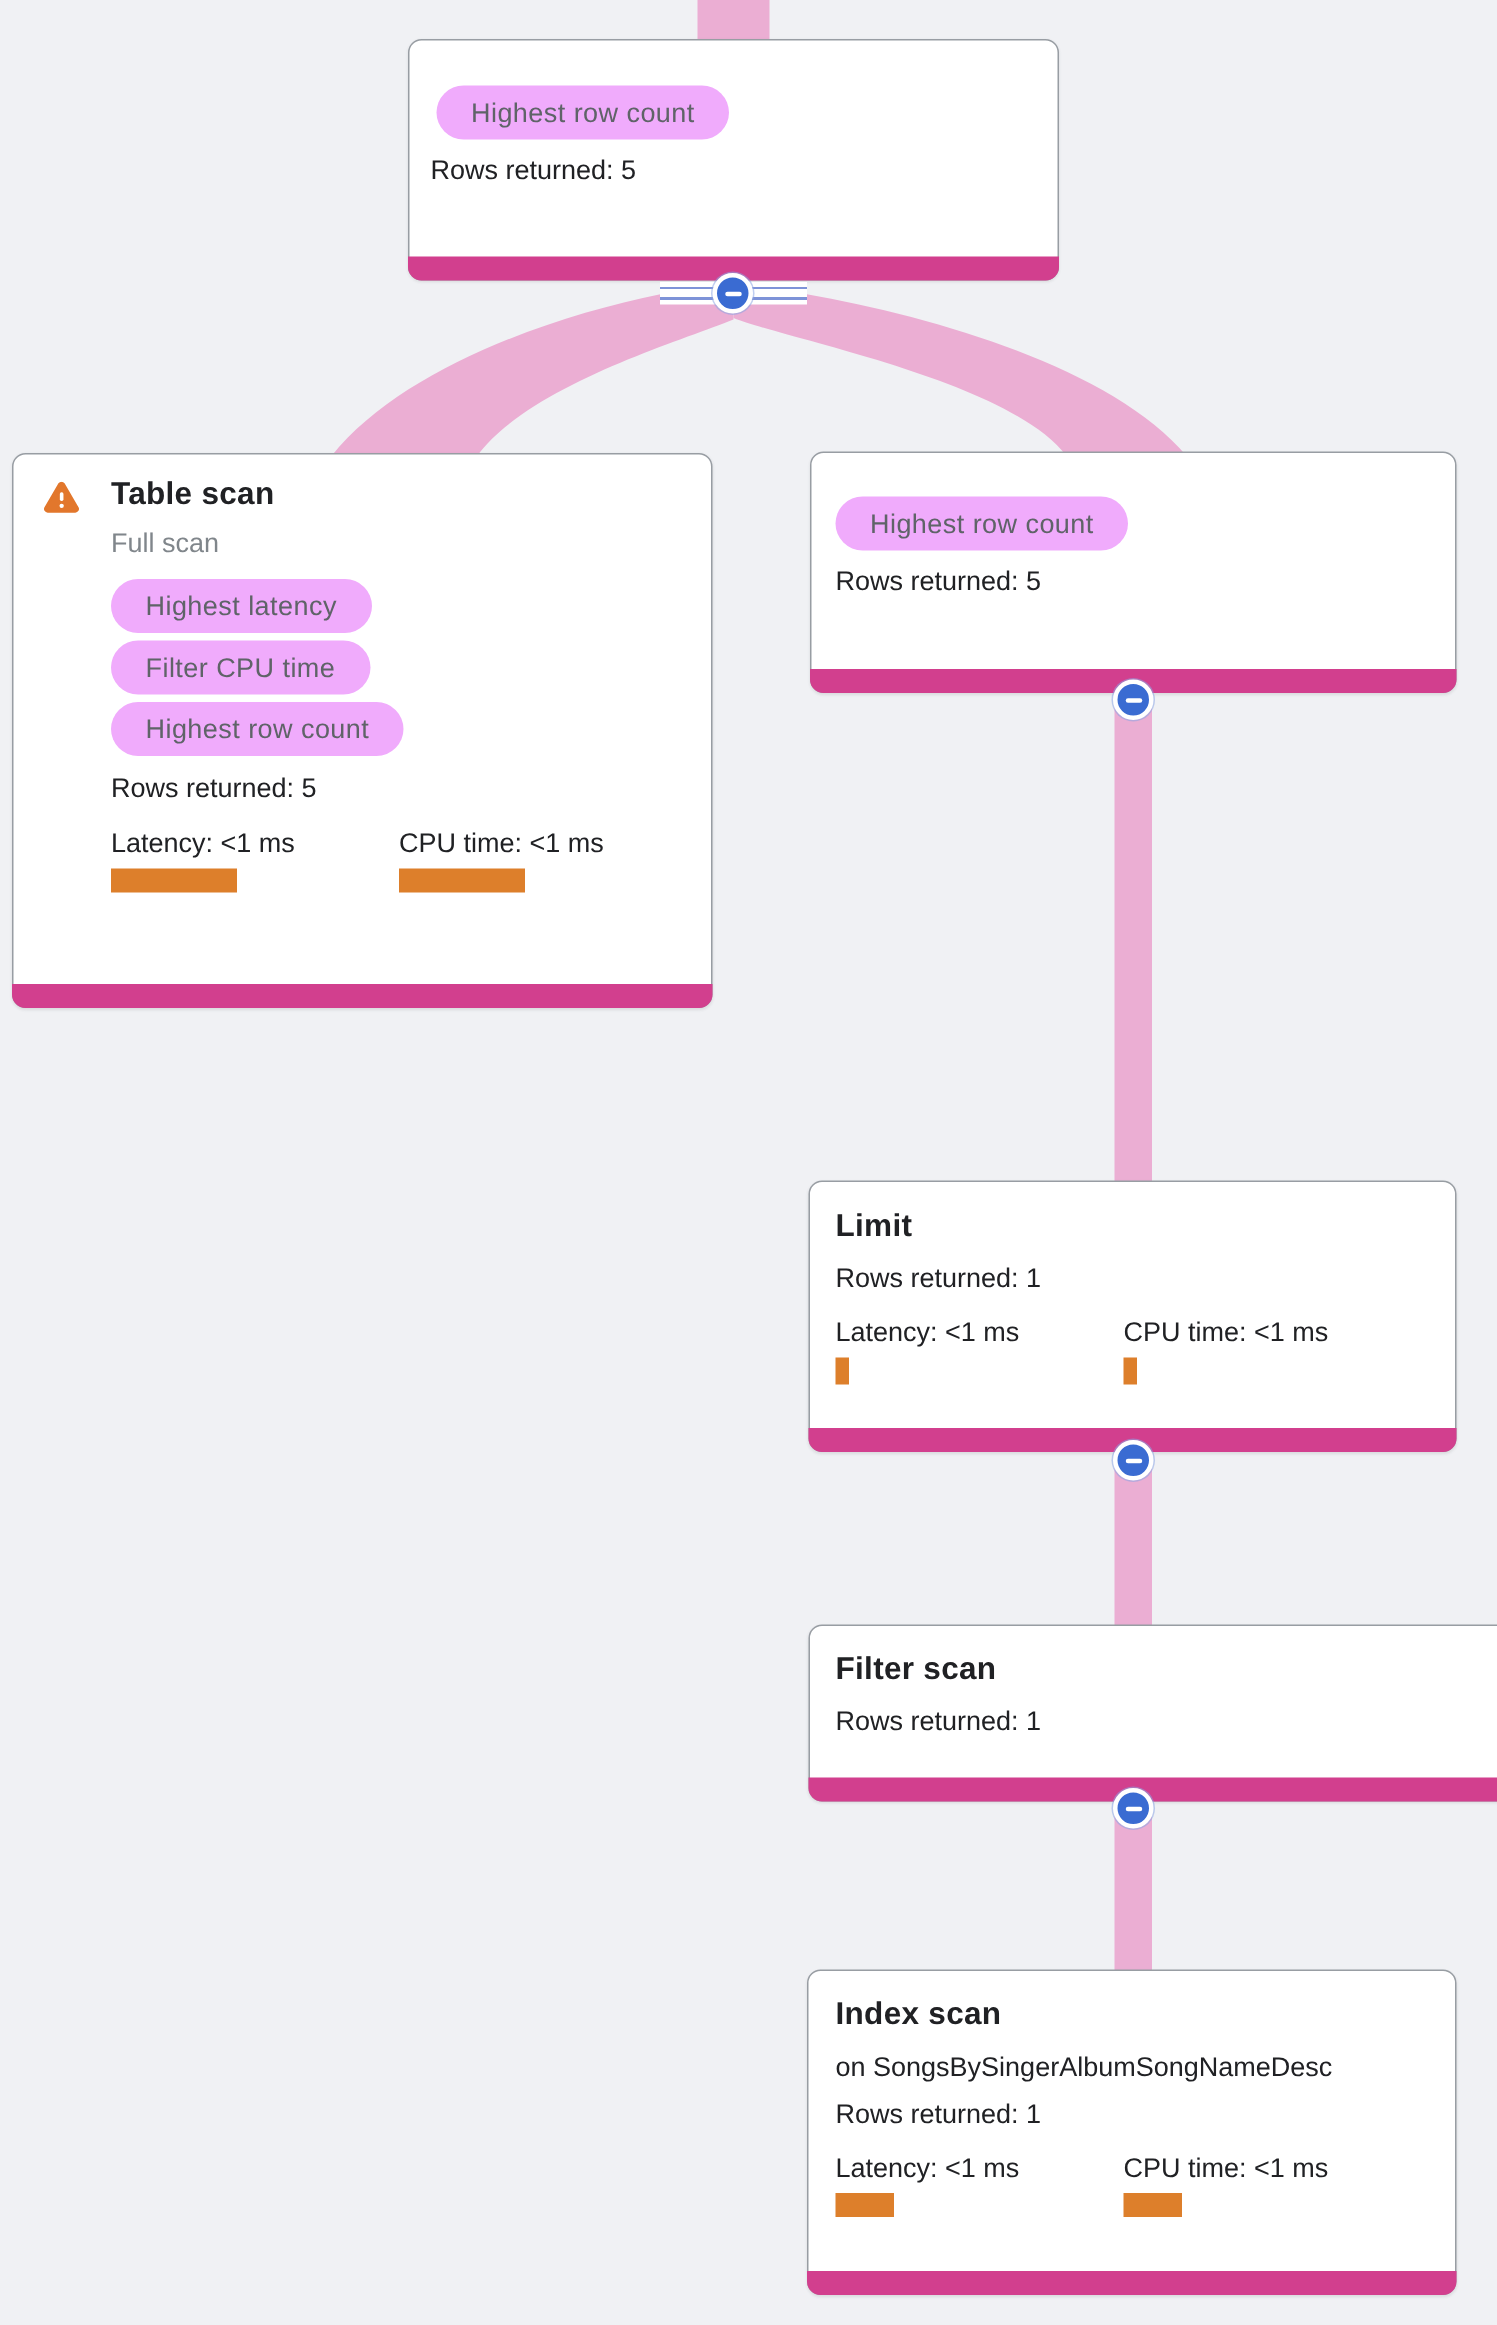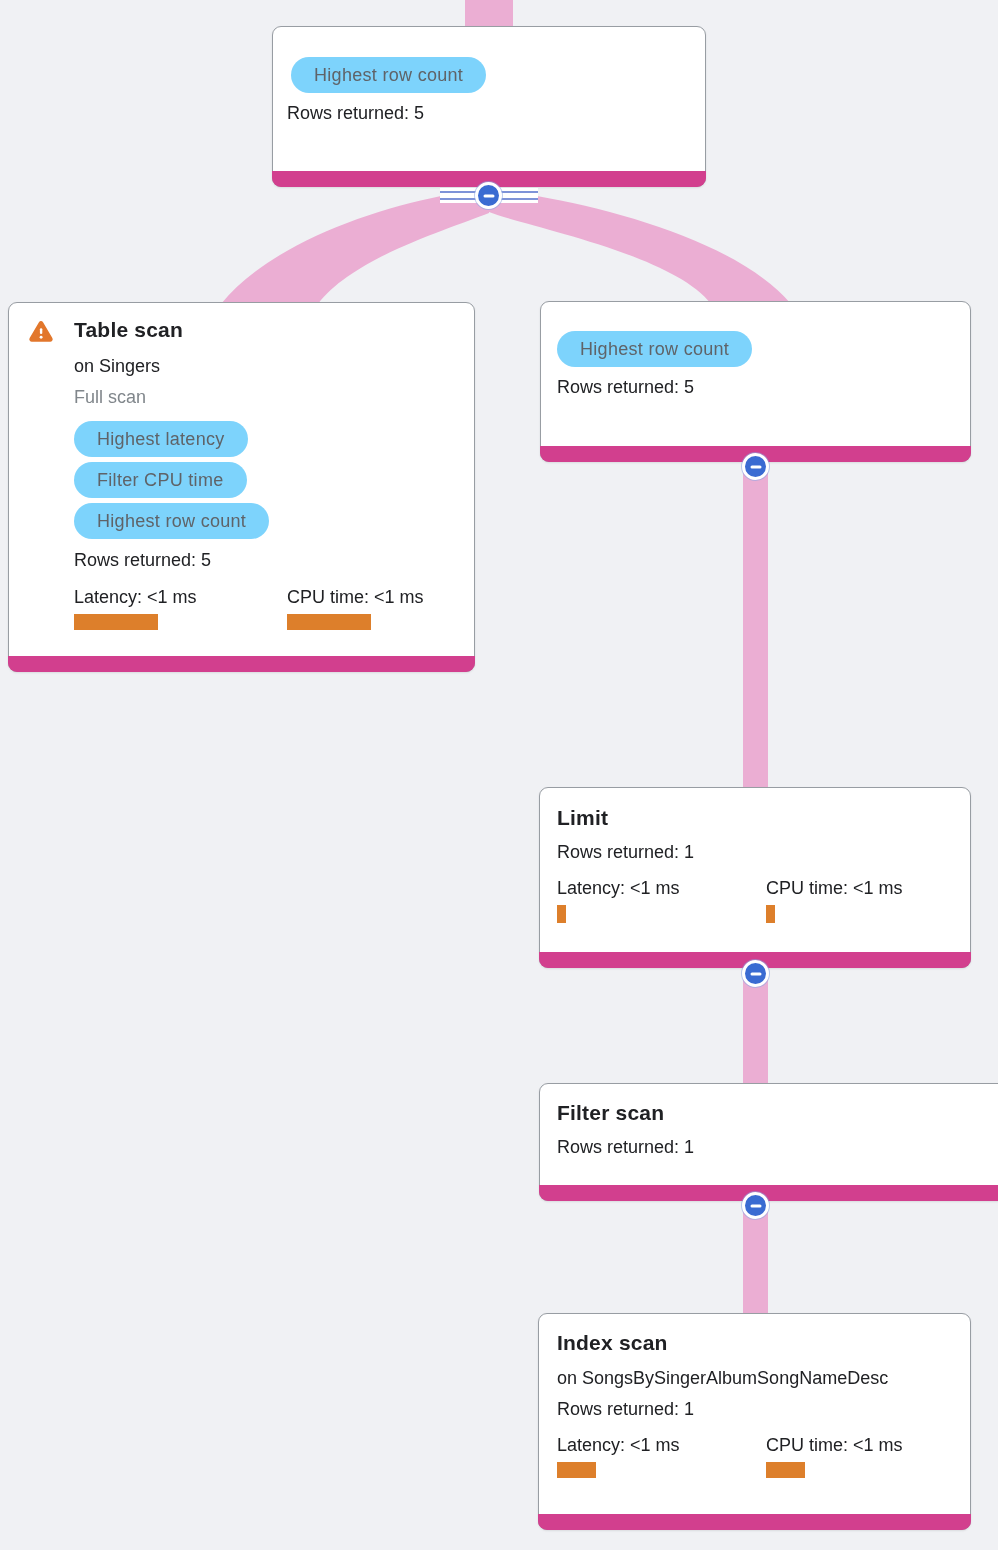--- a/index.html
+++ b/index.html
@@ -36,30 +36,30 @@
     font-size:21px;
     font-weight:600;
     letter-spacing:.2px;
     color:#202124;
   }
   .body-text{font-size:18px;line-height:22px;color:#202124;}
   .muted{color:#80868b;}
   .badges{display:flex;flex-direction:column;align-items:flex-start;gap:5px;}
   .badge{
     display:inline-block;
-    background:#7dd3fc;
+    background:#f0abfc;
     color:#5f6368;
     font-size:18px;
     line-height:36px;
     padding:0 23px;
     border-radius:18px;
     letter-spacing:.3px;
     white-space:nowrap;
   }
-  .metrics{display:flex;gap:21px;}
+  .metrics{display:flex;}
   .metric{width:192px;}
   .metric-label{font-size:18px;color:#202124;white-space:nowrap;}
   .bar{background:#dd7f2b;margin-top:6px;}
 
   
   .warn-wrap{flex:0 0 24px;margin-top:3px;}
 
   
   .collapse-btn{
     position:absolute;
@@ -121,21 +121,20 @@
     <div class="card-body" style="display:flex;padding:15px 16px 0 20px">
       <div class="warn-wrap">
         <svg width="24" height="22" viewBox="0 0 24 22">
           <path d="M10.6,1.6 L1.3,17.5 a1.7,1.7 0 0 0 1.5,2.5 h18.4 a1.7,1.7 0 0 0 1.5,-2.5 L13.4,1.6 a1.7,1.7 0 0 0 -2.8,0 Z" fill="#e2772c" stroke="#e2772c" stroke-width="1.5" stroke-linejoin="round"></path>
           <rect x="10.9" y="7.2" width="2.4" height="5.8" rx="1.1" fill="#ffffff"></rect>
           <circle cx="12.1" cy="16.2" r="1.45" fill="#ffffff"></circle>
         </svg>
       </div>
       <div style="margin-left:21px">
         <div class="title">Table scan</div>
-        <div class="body-text" style="margin-top:13px">on Singers</div>
         <div class="body-text muted" style="margin-top:9px">Full scan</div>
         <div class="badges" style="margin-top:13px">
           <span class="badge">Highest latency</span>
           <span class="badge">Filter CPU time</span>
           <span class="badge">Highest row count</span>
         </div>
         <div class="body-text" style="margin-top:10px">Rows returned: 5</div>
         <div class="metrics" style="margin-top:16px">
           <div class="metric">
             <div class="metric-label">Latency: &lt;1 ms</div>

